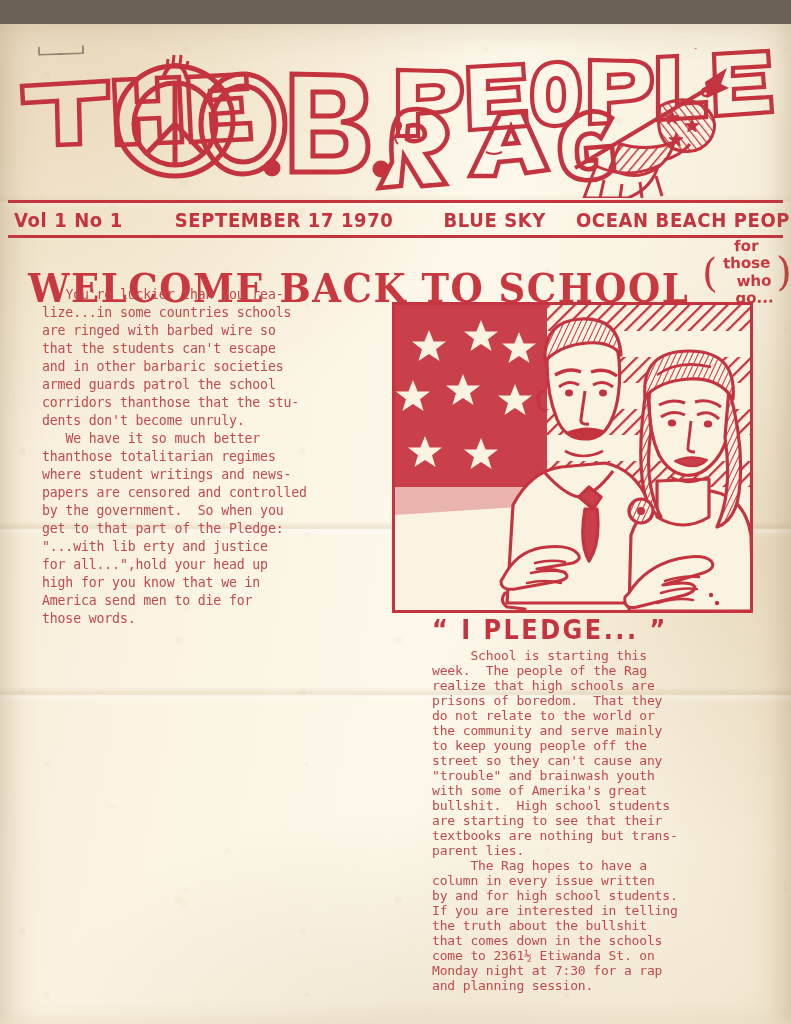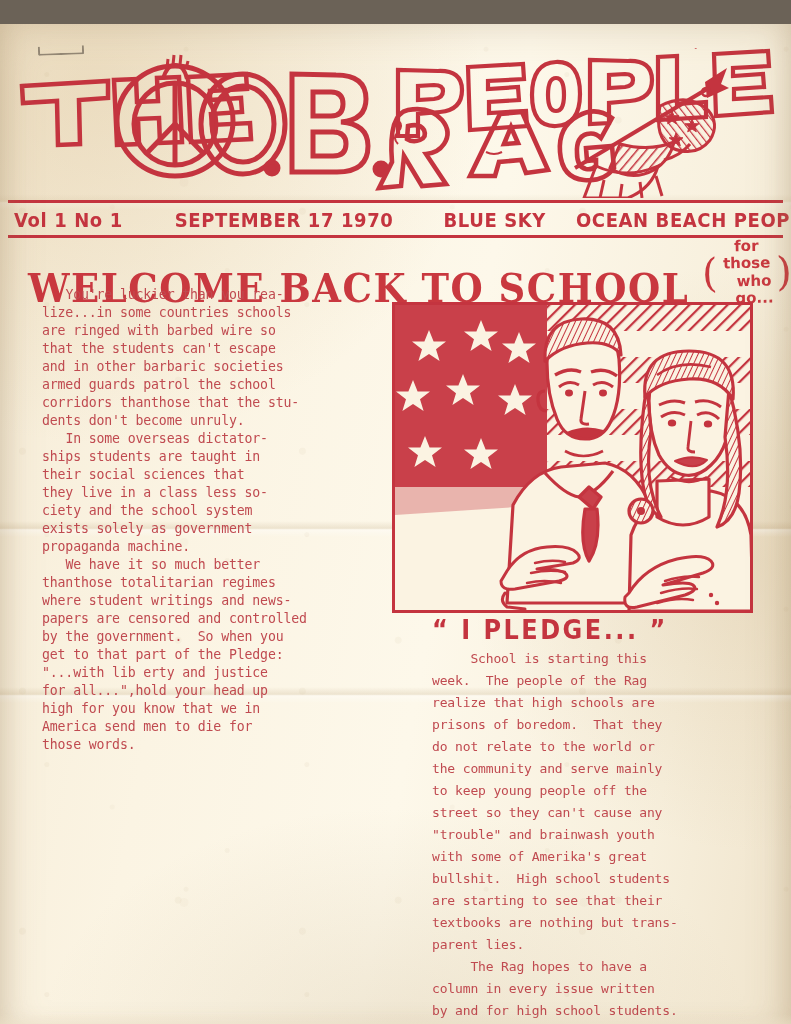--- a/index.html
+++ b/index.html
@@ -162,21 +162,21 @@
     position: absolute;
     left: 42px; top: 262px;
     width: 320px;
   }
 
   #col-right {
     position: absolute;
     left: 432px; top: 624px;
     width: 310px;
   }
-  #col-right .bodytext { font-size: 13.0px; line-height: 22px; }
+  #col-right .bodytext { font-size: 13.0px; line-height: 15px; }
 
   
   #illo {
     position: absolute;
     left: 392px; top: 278px;
     width: 355px; height: 305px;
     border: 3px solid #c4343f;
     overflow: hidden;
     background: #fbf3e2;
   }
@@ -332,27 +332,20 @@
 
   <div id="col-left">
     <div class="bodytext">   You're luckier than you rea-
 lize...in some countries schools
 are ringed with barbed wire so
 that the students can't escape
 and in other barbaric societies
 armed guards patrol the school
 corridors thanthose that the stu-
 dents don't become unruly.</div>
-    <div class="bodytext">   In some overseas dictator-
-ships students are taught in
-their social sciences that
-they live in a class less so-
-ciety and the school system
-exists solely as government
-propaganda machine.</div>
     <div class="bodytext">   We have it so much better
 thanthose totalitarian regimes
 where student writings and news-
 papers are censored and controlled
 by the government.  So when you
 get to that part of the Pledge:
 "...with lib erty and justice
 for all...",hold your head up
 high for you know that we in
 America send men to die for

